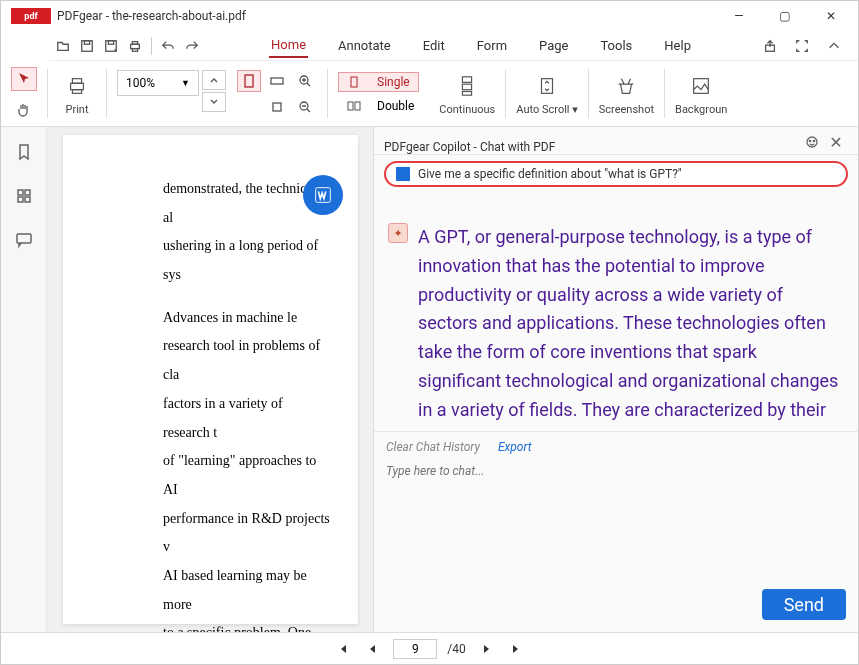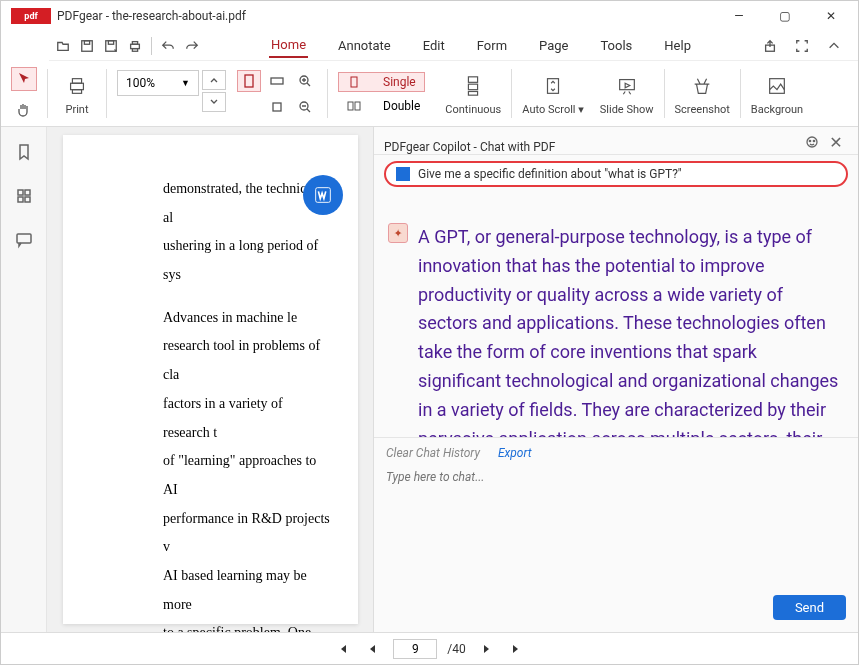--- a/index.html
+++ b/index.html
@@ -27,21 +27,21 @@
 .ribbon .iconbtn { width: 38px; height: 30px; display: flex; align-items: center; justify-content: center; color: #555; cursor: pointer; }
 .ribbon .iconbtn svg { width: 22px; height: 22px; stroke: #555; fill: none; stroke-width: 1.3; }
 .ribbon .iconbtn.small svg { width: 16px; height: 16px; }
 .ribbon .iconbtn.red svg { stroke: #b02329; fill: #b02329; }
 .ribbon .zoom-ctrl { display: flex; align-items: stretch; gap: 3px; }
 .ribbon .zoom-box { border: 1px solid #ccc; height: 26px; display: flex; align-items: center; padding: 0 8px; font-size: 12px; width: 82px; justify-content: space-between; }
 .ribbon .mini-col { display: flex; flex-direction: column; gap: 2px; }
 .ribbon .mini-col .iconbtn { width: 24px; height: 20px; border: 1px solid #ccc; }
 .ribbon .mini-col .iconbtn svg { width: 10px; height: 10px; }
 .ribbon .view-modes { display: flex; flex-direction: column; gap: 4px; align-items: flex-start; }
-.ribbon .mode-btn { border: 1px solid transparent; display: flex; align-items: center; gap: 22px; padding: 2px 8px; font-size: 12px; cursor: pointer; }
+.ribbon .mode-btn { border: 1px solid transparent; display: flex; align-items: center; gap: 16px; padding: 2px 8px; font-size: 12px; cursor: pointer; }
 .ribbon .mode-btn.active { border-color: #e79b9e; background: #fde9ea; color: #b02329; }
 .ribbon .mode-btn .msvg { width: 14px; height: 14px; }
 
 .content { flex: 1; display: flex; overflow: hidden; }
 .sidetools { width: 46px; background: #f7f7f7; border-right: 1px solid #e5e5e5; display: flex; flex-direction: column; align-items: center; padding-top: 10px; gap: 14px; }
 .sidetools .sbtn { width: 30px; height: 30px; display: flex; align-items: center; justify-content: center; cursor: pointer; color: #666; }
 .sidetools .sbtn svg { width: 18px; height: 18px; stroke: #666; fill: none; stroke-width: 1.5; }
 
 .docarea { flex: 1; background: #f0f0f0; display: flex; justify-content: flex-start; overflow: hidden; position: relative; padding: 8px 0 8px 16px; }
 .page { background: #fff; box-shadow: 0 1px 4px rgba(0,0,0,0.12); width: 295px; padding: 40px 28px 0 100px; position: relative; }
@@ -66,21 +66,21 @@
 .feedback { display: flex; justify-content: flex-end; gap: 10px; padding: 14px 6px 0 0; }
 .feedback .fbtn { cursor: pointer; color: #888; }
 .feedback .fbtn svg { width: 16px; height: 16px; stroke: #888; fill: none; stroke-width: 1.5; }
 
 .cop-footer { border-top: 1px solid #e5e5e5; padding: 8px 12px 12px 12px; }
 .cop-links { display: flex; gap: 18px; margin-bottom: 6px; }
 .cop-links .clnk { font-size: 12px; color: #888; cursor: pointer; font-style: italic; }
 .cop-links .clnk.export { color: #1c6ed8; }
 .chat-input { width: 100%; border: none; background: transparent; font-size: 12px; color: #999; font-style: italic; outline: none; }
 .send-row { display: flex; justify-content: flex-end; margin-top: 110px; }
-.send-btn { background: #1c6ed8; color: #fff; border: none; border-radius: 4px; padding: 5px 22px; font-size: 13px; cursor: pointer; }
+.send-btn { background: #1c6ed8; color: #fff; border: none; border-radius: 4px; padding: 5px 22px; font-size: 18px; cursor: pointer; }
 
 .pagenav { height: 32px; border-top: 1px solid #ddd; display: flex; align-items: center; justify-content: center; gap: 10px; }
 .pagenav .pbtn { width: 20px; height: 20px; display: flex; align-items: center; justify-content: center; cursor: pointer; }
 .pagenav .pbtn svg { width: 12px; height: 12px; fill: #333; }
 .pagenav input { width: 44px; height: 20px; border: 1px solid #ccc; text-align: center; font-size: 12px; }
 .pagenav .ptot { font-size: 12px; color: #333; }
 </style>
 </head>
 <body>
 
@@ -270,29 +270,20 @@
   <div class="vsep"></div>
   <div class="group">
     <div class="iconbtn">
         <svg viewBox="0 0 24 24">
           <rect x="6" y="4" width="12" height="16"></rect>
           <path d="M10 9l2-2 2 2M10 15l2 2 2-2"></path>
         </svg>
       </div>
     <div class="glabel"><span>Auto Scroll</span> ▾</div>
   </div>
-  <div class="group">
-    <div class="iconbtn">
-        <svg viewBox="0 0 24 24">
-          <rect x="4" y="5" width="16" height="11"></rect>
-          <path d="M10 18l-2 3M14 18l2 3M10 9l5 2.5L10 14z"></path>
-        </svg>
-      </div>
-    <div class="glabel">Slide Show</div>
-  </div>
   <div class="vsep"></div>
   <div class="group">
     <div class="iconbtn">
         <svg viewBox="0 0 24 24">
           <path d="M7 4l3 6M17 4l-3 6M4 10h16M6 10l2 10h8l2-10"></path>
         </svg>
       </div>
     <div class="glabel">Screenshot</div>
   </div>
   <div class="vsep"></div>

